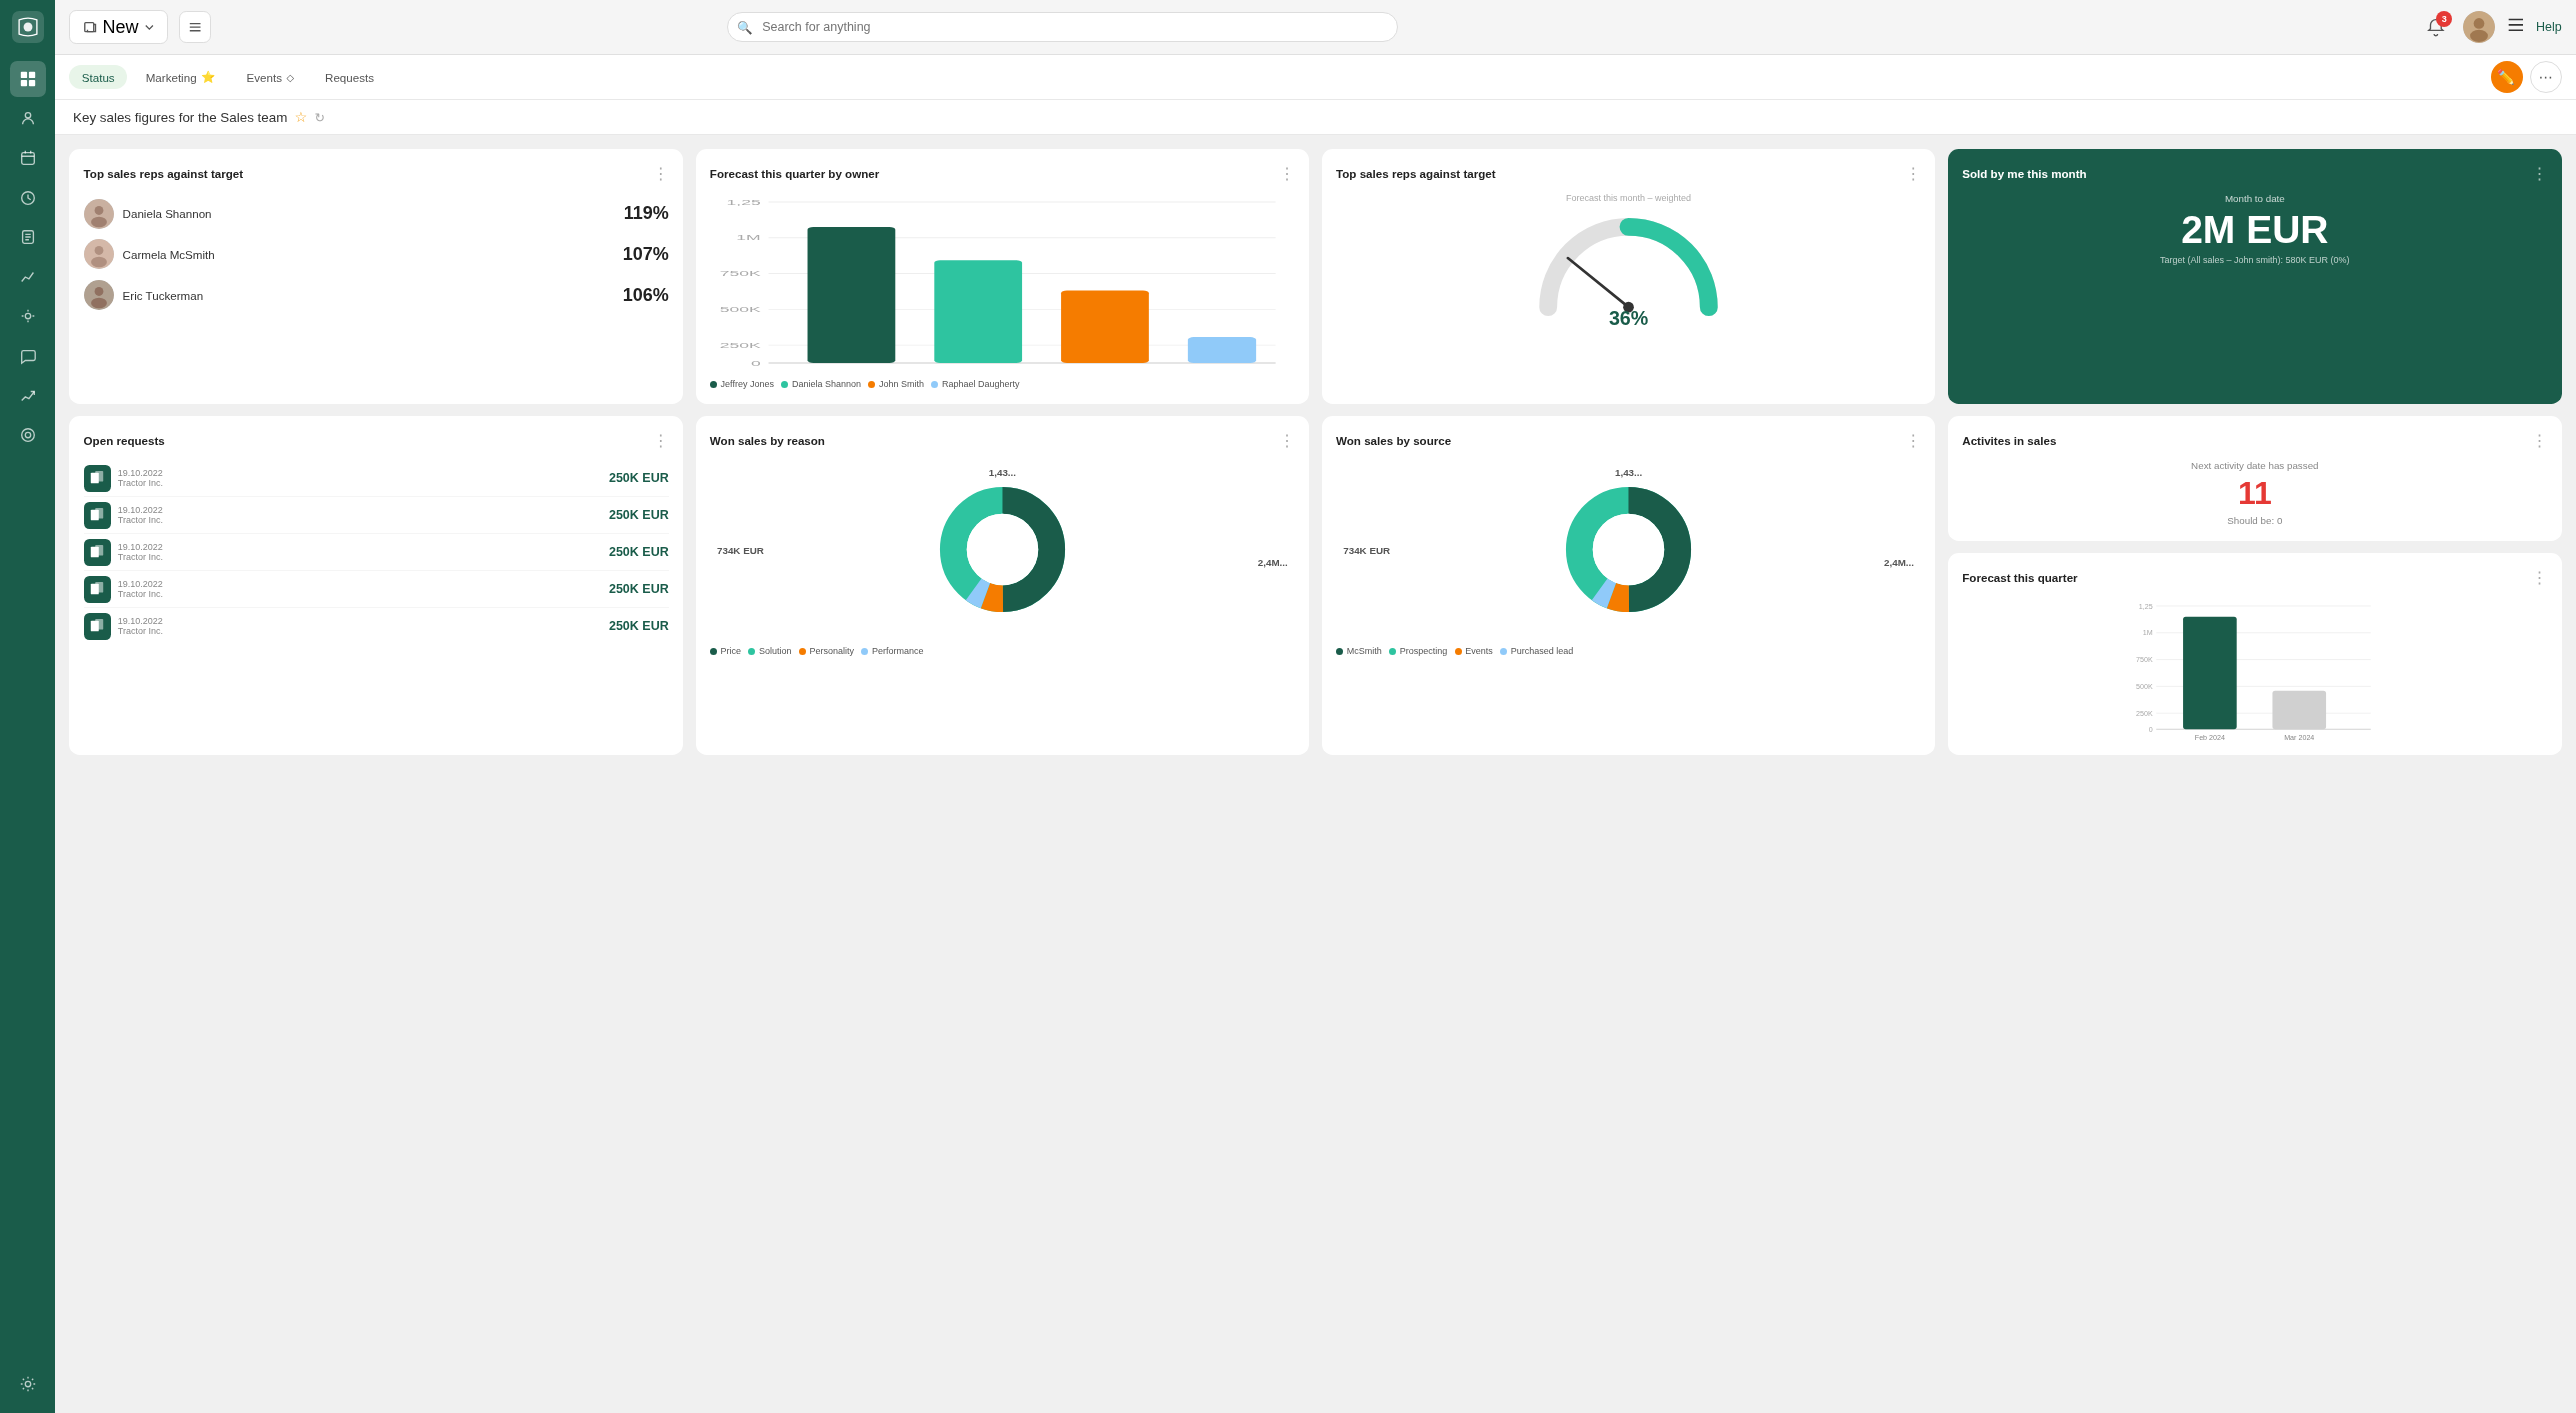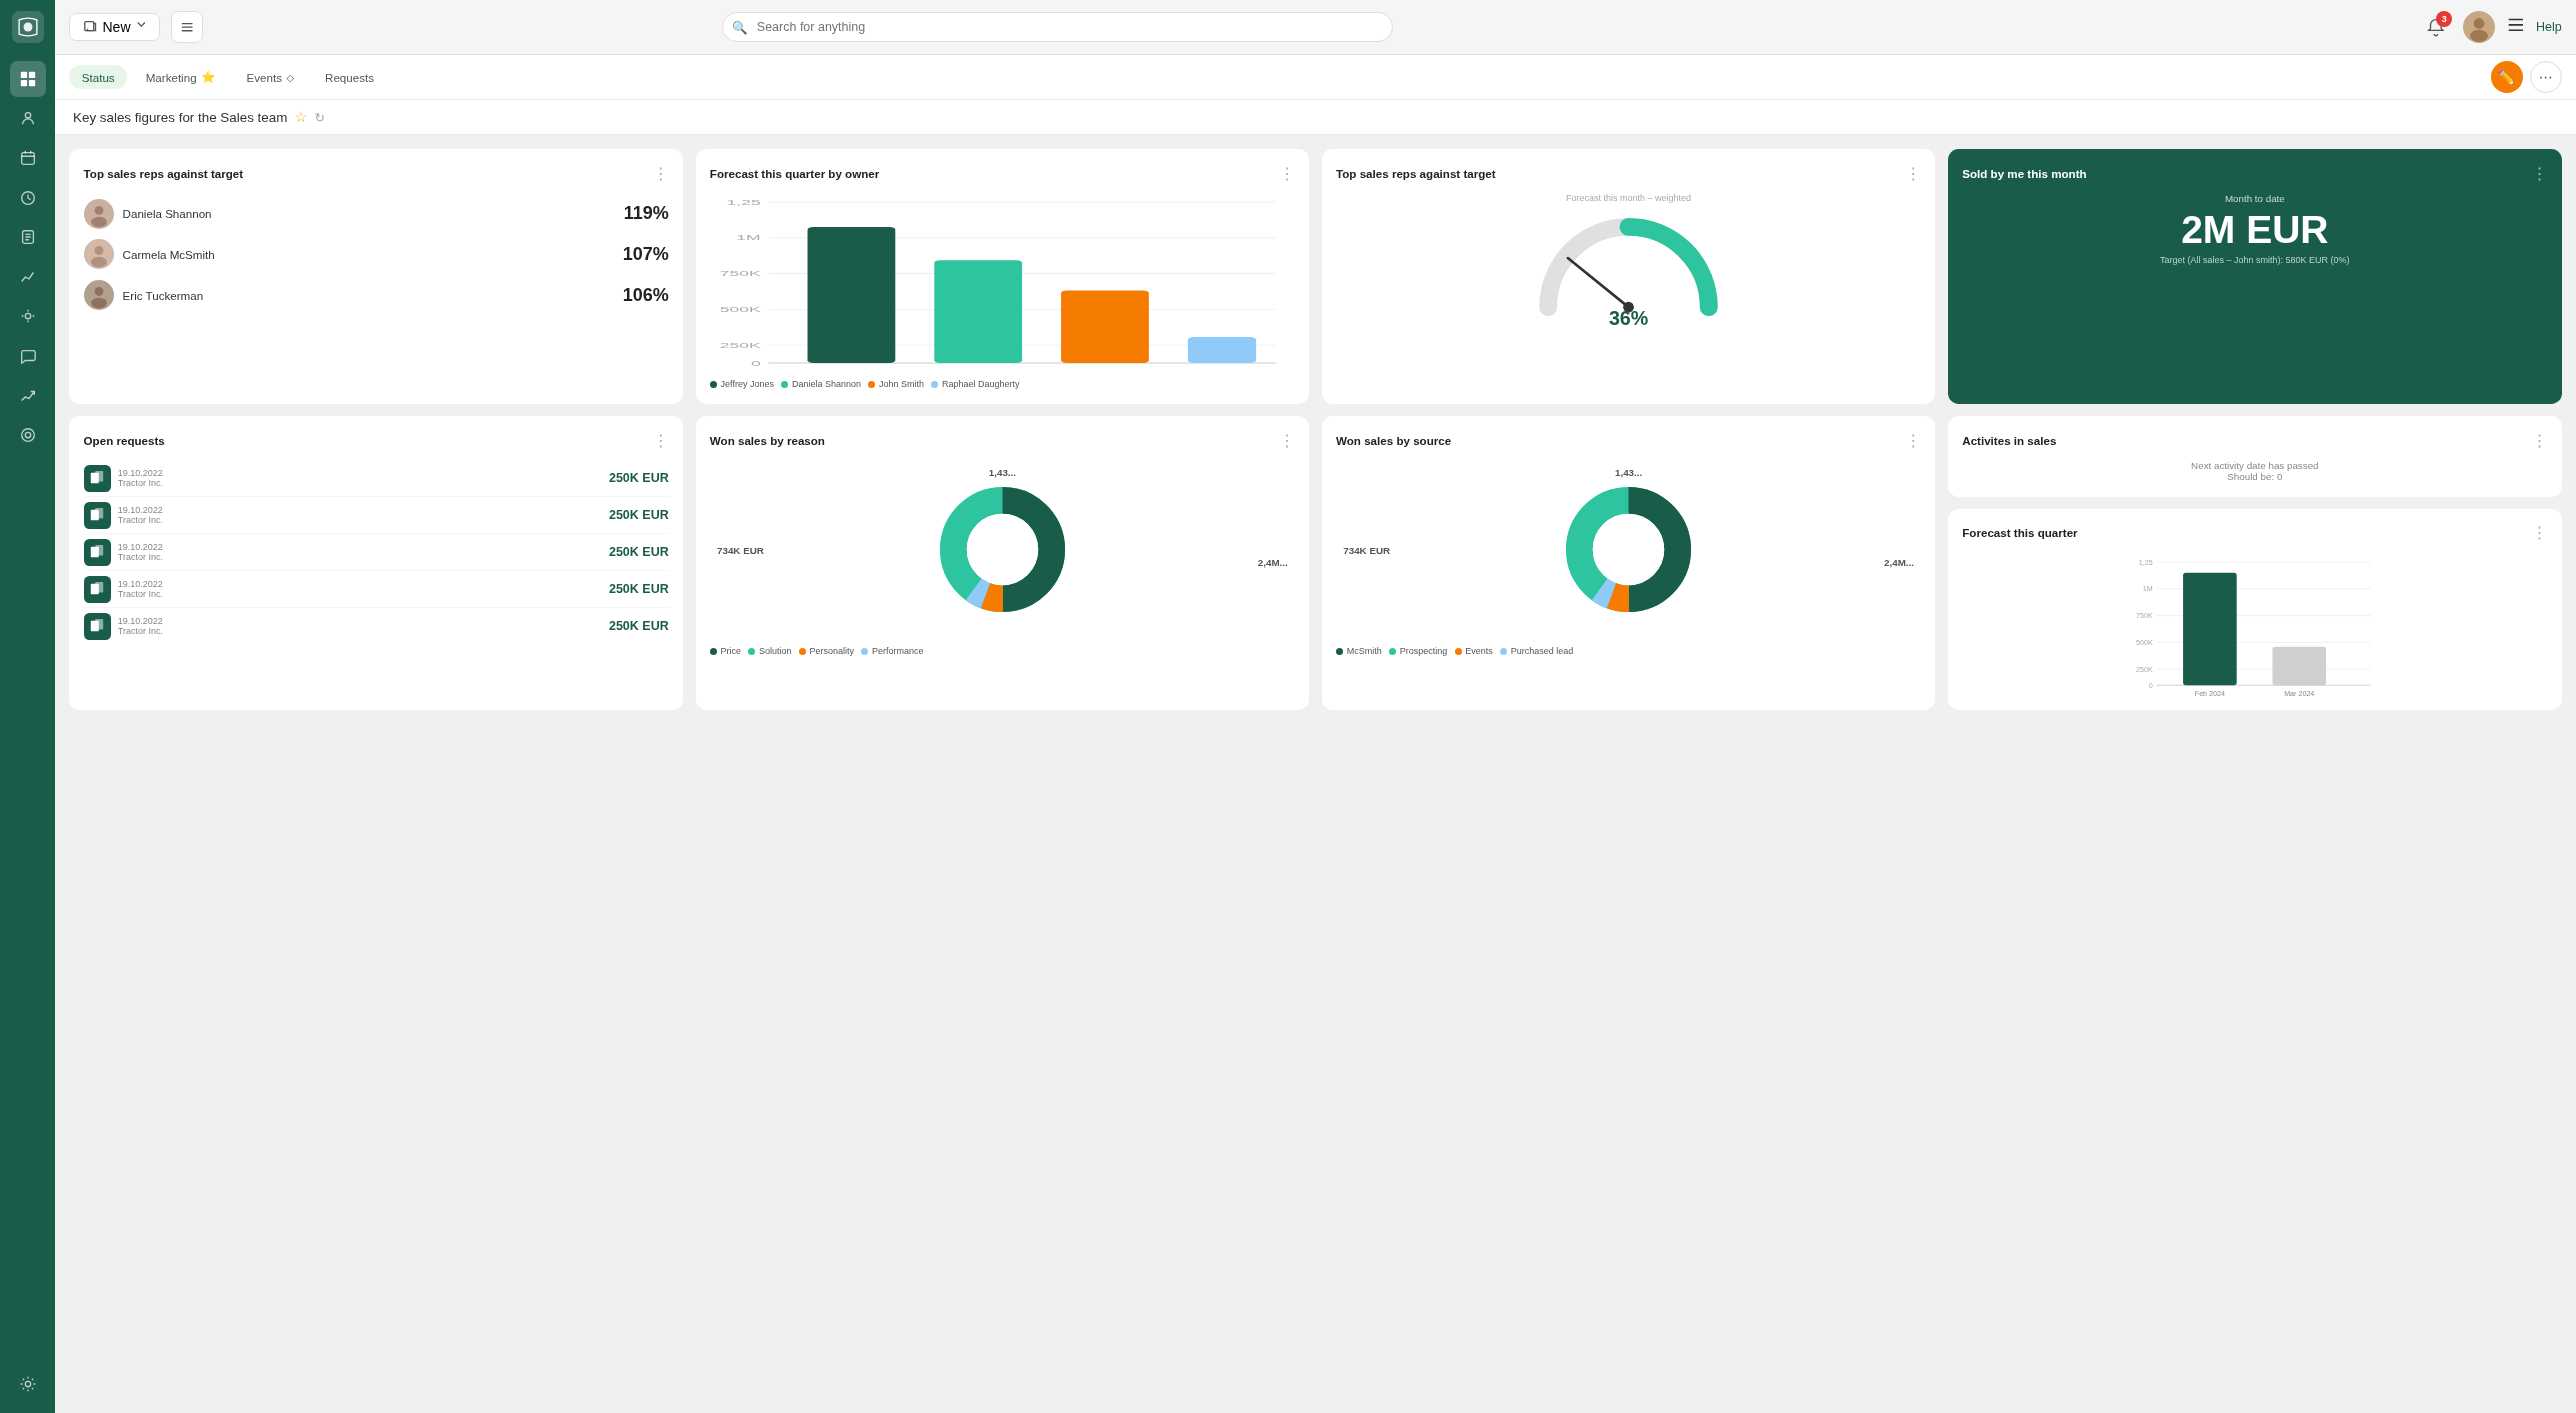--- a/index.html
+++ b/index.html
@@ -8,21 +8,21 @@
     
     .sidebar { width: 55px; background: #1a5c4a; display: flex; flex-direction: column; align-items: center; padding: 10.7px 0; gap: 3.6px; flex-shrink: 0; }
     .sidebar-item { width: 36px; height: 36px; display: flex; align-items: center; justify-content: center; border-radius: 7.2px; cursor: pointer; color: rgba(255,255,255,0.7); font-size: 16px; }
     .sidebar-item.active { background: rgba(255,255,255,0.2); color: #fff; }
 
     
     .main { flex: 1; display: flex; flex-direction: column; overflow: hidden; }
 
     
     .header { background: #f5f5f5; height: 55px; display: flex; align-items: center; padding: 0 14.3px; gap: 10.7px; border-bottom: 0.9px solid #e0e0e0; flex-shrink: 0; }
-    .header-new-btn { display: flex; align-items: flex-start; gap: 5.4px; background: #fff; border: 0.9px solid #ddd; border-radius: 7.2px; padding: 5.4px 12.5px; cursor: pointer; font-size: 14px; font-weight: 500; }
+    .header-new-btn { display: flex; align-items: center; gap: 5.4px; background: #fff; border: 0.9px solid #ddd; border-radius: 7.2px; padding: 5.4px 12.5px; cursor: pointer; font-size: 18px; font-weight: 500; }
     .header-icon-btn { width: 32px; height: 32px; display: flex; align-items: center; justify-content: center; background: #fff; border: 0.9px solid #ddd; border-radius: 7.2px; cursor: pointer; }
     .search-bar { flex: 1; max-width: 671px; margin: 0 auto; position: relative; }
     .search-bar input { width: 100%; padding: 7.2px 14.3px 7.2px 34px; border: 0.9px solid #ddd; border-radius: 21.5px; font-size: 12.5px; background: #fff; outline: none; }
     .search-icon-pos { position: absolute; left: 10.7px; top: 50%; transform: translateY(-50%); color: #999; font-size: 12.5px; }
     .header-right { display: flex; align-items: center; gap: 10.7px; margin-left: auto; }
     .notif-btn { position: relative; width: 32px; height: 32px; display: flex; align-items: center; justify-content: center; cursor: pointer; font-size: 18px; }
     .notif-badge { position: absolute; top: 0; right: 0; background: #e53935; color: #fff; border-radius: 50%; width: 16px; height: 16px; font-size: 9px; display: flex; align-items: center; justify-content: center; font-weight: 700; }
     .avatar { width: 32px; height: 32px; border-radius: 50%; background: #ccc; overflow: hidden; cursor: pointer; }
     .header-menu-btn { font-size: 18px; cursor: pointer; color: #333; }
     .header-help { font-size: 12.5px; font-weight: 500; color: #1a5c4a; cursor: pointer; }
@@ -523,20 +523,21 @@
     </div>
 
     <div style="display:flex; flex-direction:column; gap:12.5px;">
 
       <div class="card">
         <div class="card-header">
           <span class="card-title">Activites in sales</span>
           <span class="card-menu">⋮</span>
         </div>
         <p class="activities-subtitle">Next activity date has passed</p>
+        <p class="activities-number">11</p>
         <p class="activities-should">Should be: 0</p>
       </div>
 
       <div class="card">
         <div class="card-header">
           <span class="card-title">Forecast this quarter</span>
           <span class="card-menu">⋮</span>
         </div>
         <div style="height:143px; position:relative;">
           <svg width="100%" height="100%" viewBox="0 0 280 160" style="font-size:13px">

